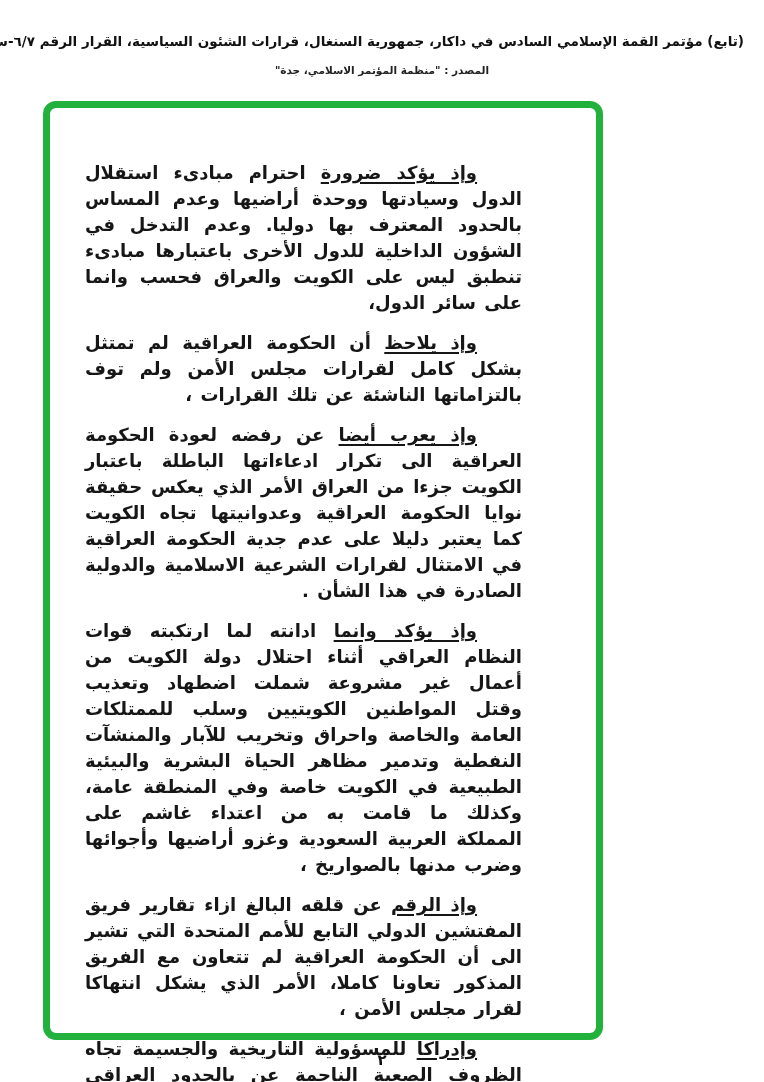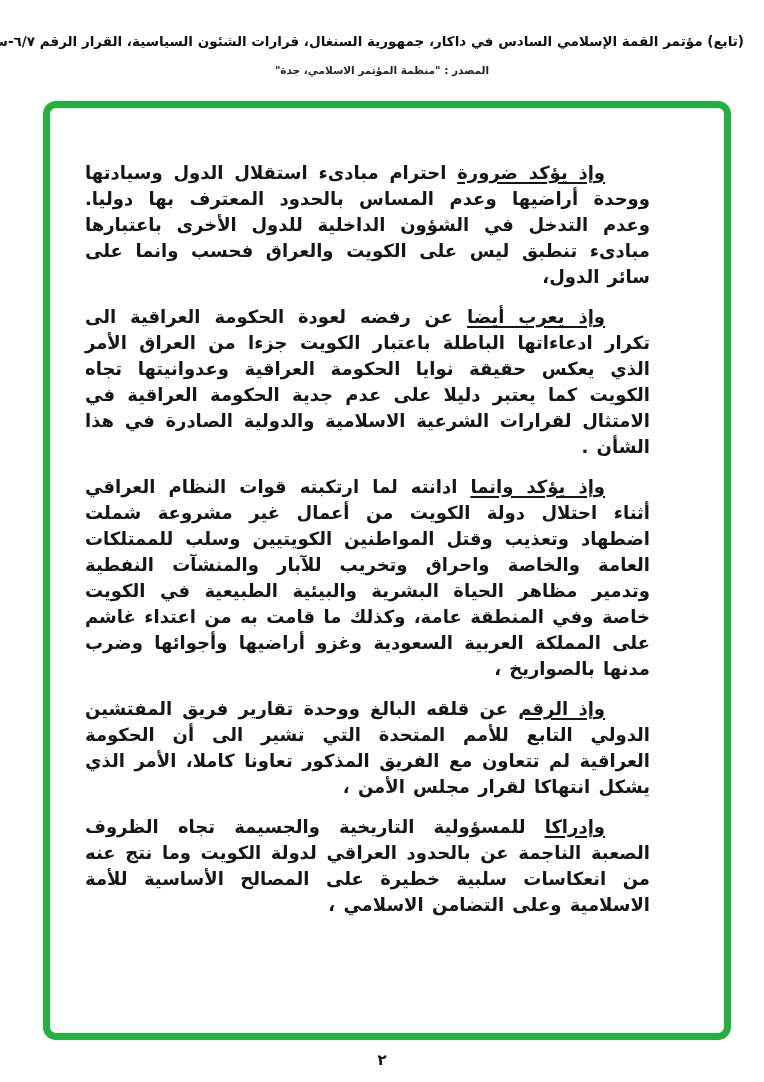--- a/index.html
+++ b/index.html
@@ -36,21 +36,21 @@
     direction: rtl;
     text-align: center;
     font-size: 10.5px;
     font-weight: bold;
     color: #222;
   }
   .frame {
     position: absolute;
     left: 43px;
     top: 101px;
-    width: 688px;
+    width: 560px;
     height: 939px;
     box-sizing: border-box;
     border: 7px solid #21b13c;
     border-radius: 13px;
     background: #ffffff;
   }
   .body-text {
     position: absolute;
     top: 52px;
     left: 35px;
@@ -94,34 +94,38 @@
 
   <div class="frame" style="border-color:#21b13c">
 
     <div class="body-text">
 
       <p class="clause">
         <span class="lead">وإذ يؤكد ضرورة</span>
         <span>احترام مبادىء استقلال الدول وسيادتها ووحدة أراضيها وعدم المساس بالحدود المعترف بها دوليا. وعدم التدخل في الشؤون الداخلية للدول الأخرى باعتبارها مبادىء تنطبق ليس على الكويت والعراق فحسب وانما على سائر الدول،</span>
       </p>
 
+      <p class="clause">
+        <span class="lead">وإذ يلاحظ</span>
+        <span>أن الحكومة العراقية لم تمتثل بشكل كامل لقرارات مجلس الأمن ولم توف بالتزاماتها الناشئة عن تلك القرارات ،</span>
+      </p>
 
       <p class="clause">
         <span class="lead">وإذ يعرب أيضا</span>
         <span>عن رفضه لعودة الحكومة العراقية الى تكرار ادعاءاتها الباطلة باعتبار الكويت جزءا من العراق الأمر الذي يعكس حقيقة نوايا الحكومة العراقية وعدوانيتها تجاه الكويت كما يعتبر دليلا على عدم جدية الحكومة العراقية في الامتثال لقرارات الشرعية الاسلامية والدولية الصادرة في هذا الشأن .</span>
       </p>
 
       <p class="clause">
         <span class="lead">وإذ يؤكد وانما</span>
         <span>ادانته لما ارتكبته قوات النظام العراقي أثناء احتلال دولة الكويت من أعمال غير مشروعة شملت اضطهاد وتعذيب وقتل المواطنين الكويتيين وسلب للممتلكات العامة والخاصة واحراق وتخريب للآبار والمنشآت النفطية وتدمير مظاهر الحياة البشرية والبيئية الطبيعية في الكويت خاصة وفي المنطقة عامة، وكذلك ما قامت به من اعتداء غاشم على المملكة العربية السعودية وغزو أراضيها وأجوائها وضرب مدنها بالصواريخ ،</span>
       </p>
 
       <p class="clause">
         <span class="lead">وإذ الرقم</span>
-        <span>عن قلقه البالغ ووحدة تقارير فريق المفتشين الدولي التابع للأمم المتحدة التي تشير الى أن الحكومة العراقية لم تتعاون مع الفريق المذكور تعاونا كاملا، الأمر الذي يشكل انتهاكا لقرار مجلس الأمن ،</span>
+        <span>عن قلقه البالغ ازاء تقارير فريق المفتشين الدولي التابع للأمم المتحدة التي تشير الى أن الحكومة العراقية لم تتعاون مع الفريق المذكور تعاونا كاملا، الأمر الذي يشكل انتهاكا لقرار مجلس الأمن ،</span>
       </p>
 
       <p class="clause">
         <span class="lead">وإدراكا</span>
         <span>للمسؤولية التاريخية والجسيمة تجاه الظروف الصعبة الناجمة عن بالحدود العراقي لدولة الكويت وما نتج عنه من انعكاسات سلبية خطيرة على المصالح الأساسية للأمة الاسلامية وعلى التضامن الاسلامي ،</span>
       </p>
 
     </div>
   </div>
 

